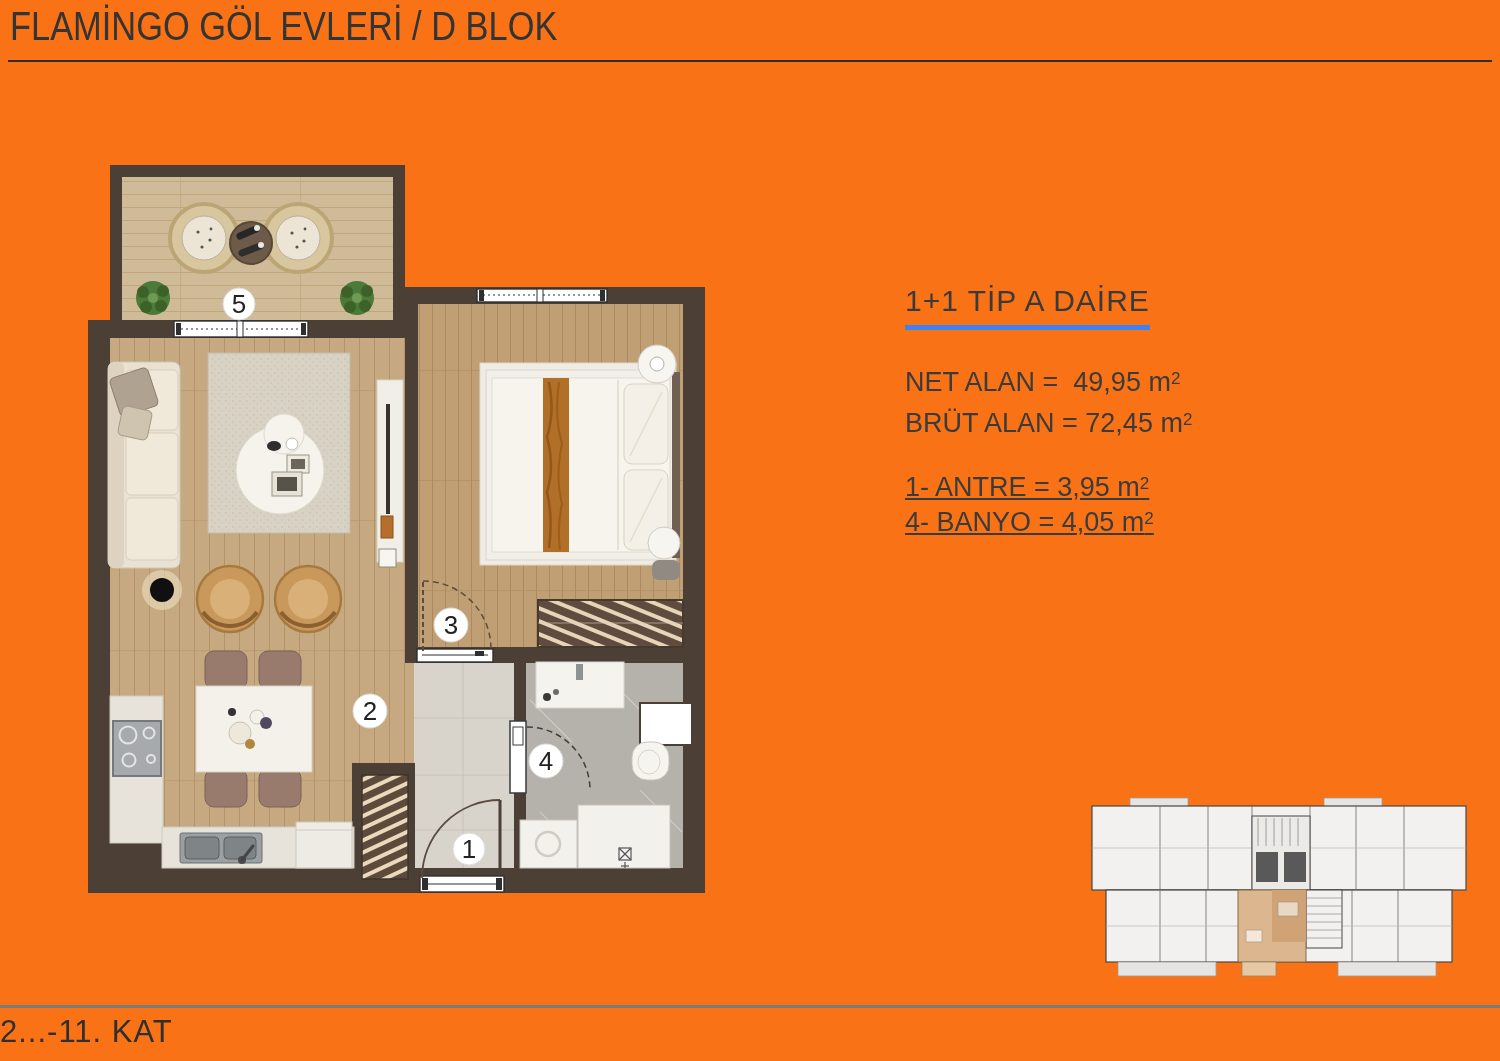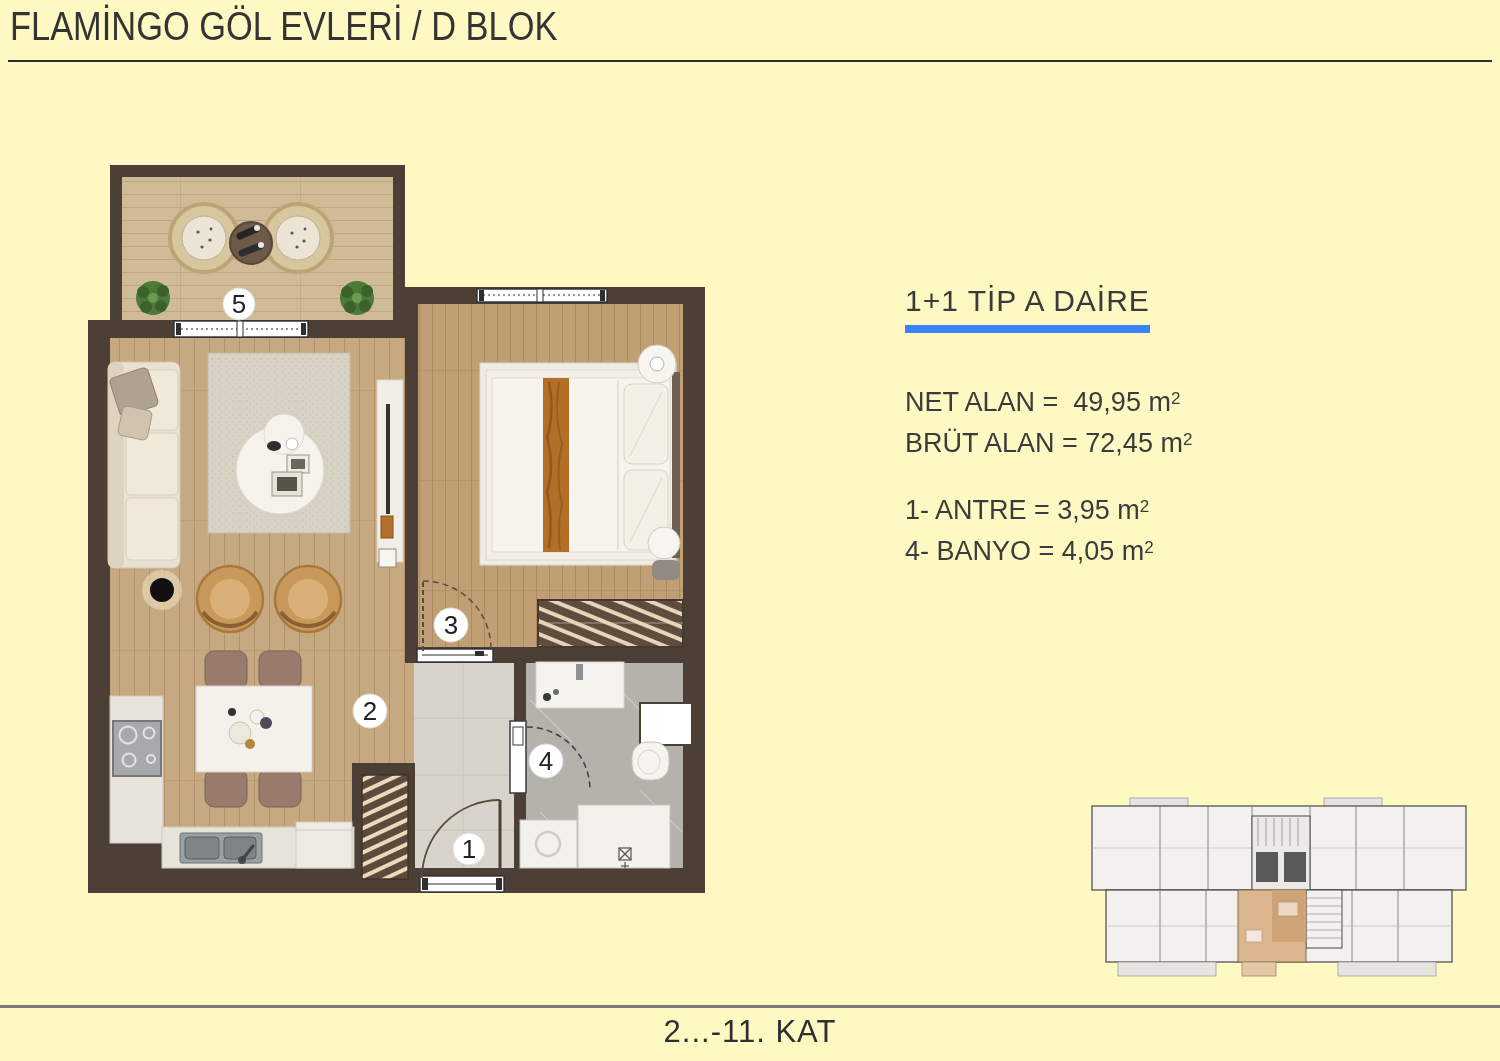--- a/index.html
+++ b/index.html
@@ -1,30 +1,30 @@
 <!DOCTYPE html>
 <html><head>
 <meta charset="utf-8">
 <style>
   html,body{margin:0;padding:0;background:#ffffff;}
   body{width:1500px;height:1061px;position:relative;overflow:hidden;
        font-family:"Liberation Sans",sans-serif;color:#3b3b3b;}
-  .page{position:absolute;inset:0;background:#fef9c3;}
+  .page{position:absolute;inset:0;background:#f97316;}
   .title{position:absolute;left:10px;top:4px;font-size:40px;color:#343434;
          transform:scaleX(.86);transform-origin:left top;white-space:nowrap;font-weight:400;}
   .rule-top{position:absolute;left:8px;right:8px;top:60px;height:2px;background:#2e2e2e;}
   .info{position:absolute;left:905px;top:284px;}
   .unit-title{display:inline-block;font-size:30px;letter-spacing:1px;color:#3a3a3a;
-              border-bottom:8px solid #3b82f6;padding-bottom:7px;white-space:pre;}
-  .areas{margin-top:47px;font-size:27px;line-height:38px;}
-  .rooms{margin-top:26px;font-size:27px;line-height:38px;}
+              border-bottom:5px solid #3b82f6;padding-bottom:7px;white-space:pre;}
+  .areas{margin-top:30px;font-size:27px;line-height:38px;}
+  .rooms{margin-top:26px;font-size:27px;line-height:32px;text-decoration:underline;}
   .line{white-space:pre;}
   .sup{font-size:17px;vertical-align:7px;}
   .rule-bottom{position:absolute;left:0;right:0;top:1005px;height:3px;background:#7b7b7b;}
-  .floor-label{position:absolute;left:0;width:100%;top:1014px;text-align:center;
+  .floor-label{position:absolute;left:0;width:100%;top:1014px;text-align:left;
                font-size:31px;letter-spacing:1px;color:#2f2f2f;}
   svg text{font-family:"Liberation Sans",sans-serif;font-size:26px;fill:#222;text-anchor:middle;}
   #plan-svg{position:absolute;left:0;top:0;}
 </style>
 </head>
 <body>
 
 <div class="page">
 
   <div class="title">FLAMİNGO GÖL EVLERİ / D BLOK</div>

